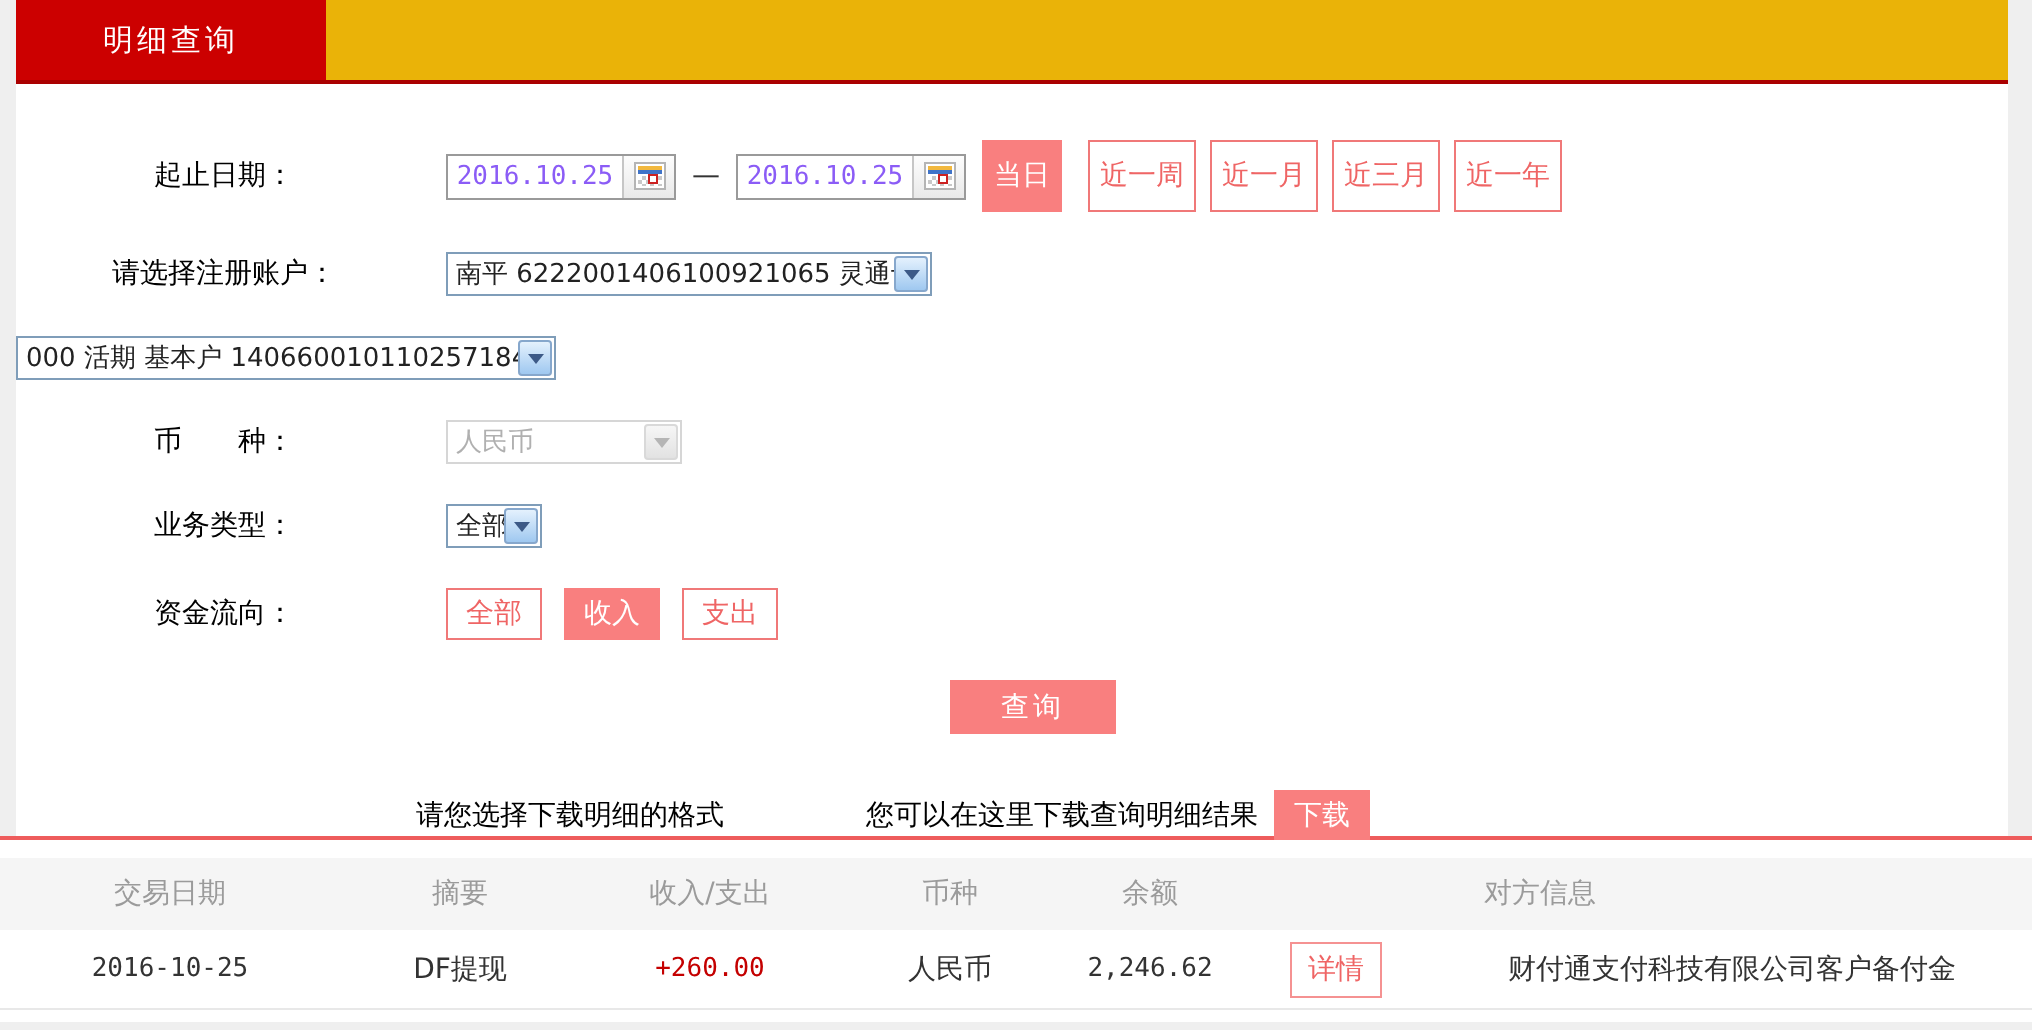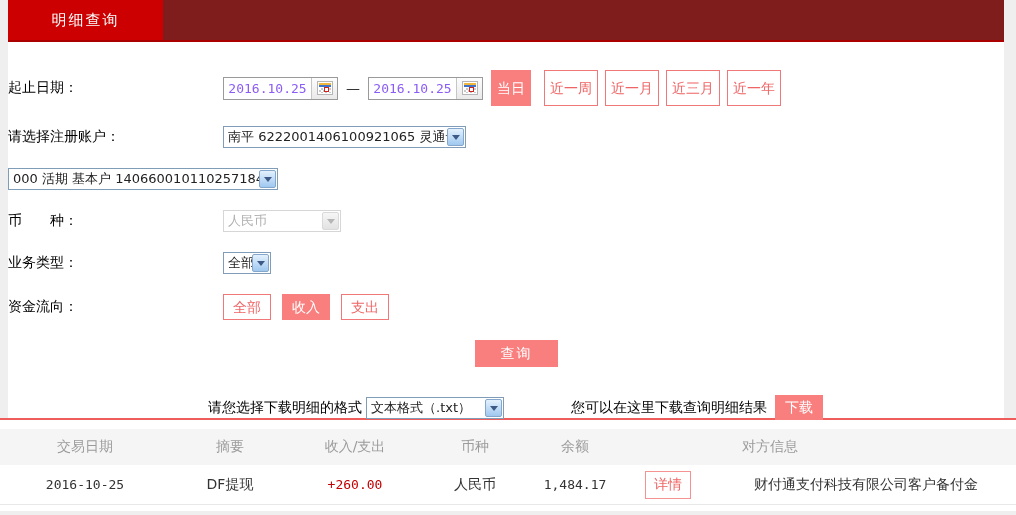--- a/index.html
+++ b/index.html
@@ -5,31 +5,31 @@
   * { margin:0; padding:0; box-sizing:border-box; }
   html,body { width:1016px; height:515px; }
   body {
     background:#efefef;
     font-family:"DejaVu Sans","Liberation Sans",sans-serif;
     font-size:14px; color:#333; overflow:hidden;
   }
   .top-panel { margin:0 12px 0 8px; background:#fff; }
 
   
-  .tabbar { height:42px; background:#7f1d1d; border-bottom:2px solid var(--underline_red,#aa0000); display:flex; }
+  .tabbar { height:42px; background:#eab308; border-bottom:2px solid var(--underline_red,#aa0000); display:flex; }
   .tab {
     width:155px; background:var(--tab_red,#cc0000); color:#fff;
     display:flex; align-items:center; justify-content:center;
     font-size:15px; letter-spacing:2px; cursor:pointer;
   }
 
   
   .form-area { padding-top:28px; height:376px; }
   .form-row { display:flex; align-items:center; margin-bottom:20px; }
-  .form-label { width:215px; flex:none; text-align:left; padding-right:7px; color:#000; white-space:pre; }
+  .form-label { width:215px; flex:none; text-align:center; padding-right:7px; color:#000; white-space:pre; }
 
   
   .date-field {
     width:115px; height:23px; border:1px solid #9a9a9a; background:#fff;
     display:flex; align-items:stretch;
   }
   .date-field input {
     flex:1; min-width:0; border:0; outline:none; text-align:center;
     font-family:"DejaVu Sans Mono","Liberation Mono",monospace; font-size:13px; color:#8b5cf6; background:transparent;
   }
@@ -190,26 +190,20 @@
         <button class="fbtn filled">收入</button>
         <button class="fbtn outline">支出</button>
       </div>
 
       <div class="query-row">
         <button class="query-btn">查询</button>
       </div>
 
       <div class="download-row">
         <span class="dl-label">请您选择下载明细的格式</span>
-        <div class="select w138">
-          <span class="select-text">文本格式（.txt）</span>
-          <span class="arrow-btn">
-              <i class="chevron"></i>
-            </span>
-        </div>
         <span class="dl-hint">您可以在这里下载查询明细结果</span>
         <button class="dl-btn">下载</button>
       </div>
 
     </div>
   </div>
 
   <div class="table-section">
     <div class="thead">
       <span class="cell c1">交易日期</span>
@@ -218,20 +212,20 @@
       <span class="cell c4">币种</span>
       <span class="cell c5">余额</span>
       <span class="cell c6">对方信息</span>
       <span class="cell c7"></span>
     </div>
     <div class="trow">
       <span class="cell c1 mono">2016-10-25</span>
       <span class="cell c2">DF提现</span>
       <span class="cell c3 mono amount">+260.00</span>
       <span class="cell c4">人民币</span>
-      <span class="cell c5 mono">1,484.17</span>
+      <span class="cell c5 mono">2,246.62</span>
       <span class="cell c7">
         <button class="detail-btn">详情</button>
       </span>
       <span class="cell c6">财付通支付科技有限公司客户备付金</span>
     </div>
   </div>
 </div>
 
 </body></html>

